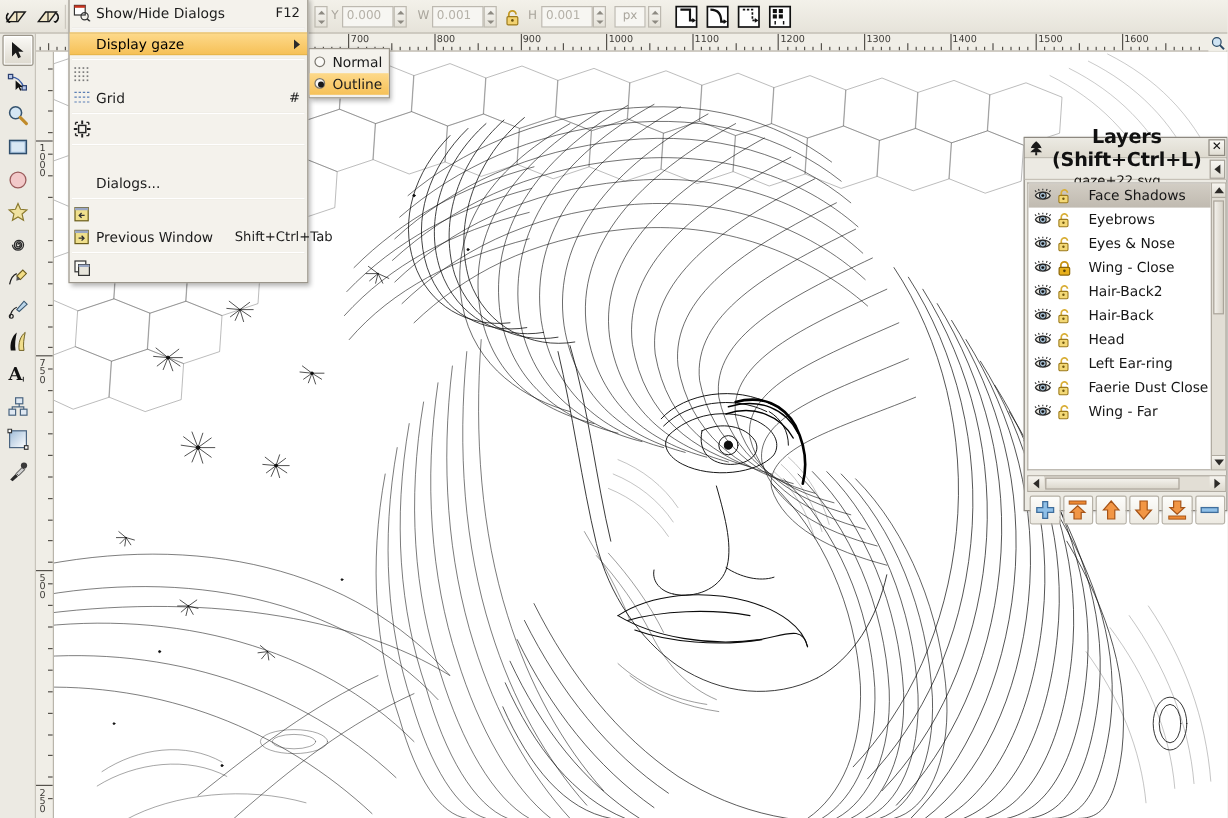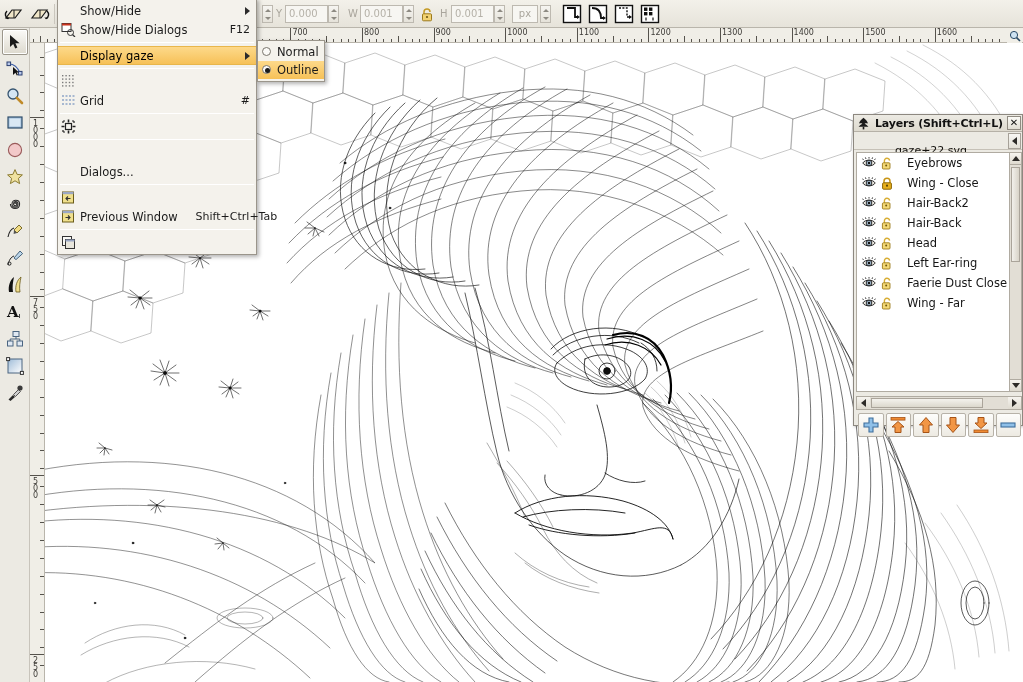--- a/index.html
+++ b/index.html
@@ -141,21 +141,21 @@
     position: absolute; left: 853px; top: 114px; width: 170px; height: 312px;
     background: #eceae3; border: 1px solid #8d8880;
     box-shadow: 1px 1px 3px rgba(0,0,0,0.25); z-index: 40;
   }
   #layers-title {
     display: flex; align-items: center; height: 17px;
     background: linear-gradient(#eceae3,#dedacf);
     border-bottom: 1px solid #b6b1a7; padding: 0 1px;
   }
   #layers-title .ttl {
-    flex: 1; font-size: 11px; font-weight: bold; color: #111;
+    flex: 1; font-size: 16px; font-weight: bold; color: #111;
     text-align: center; letter-spacing: -0.2px;
   }
   .titlebtn {
     width: 14px; height: 14px; border: 1px solid #908b82;
     background: linear-gradient(#fbfaf6,#e1ded4);
     display:flex; align-items:center; justify-content:center;
     font-size: 10px; font-weight: bold; color:#111; line-height: 1;
   }
   #layers-doc {
     display:flex; align-items:center; height: 18px;
@@ -901,24 +901,20 @@
         <rect x="9" y="3.5" width="3.4" height="3.4" fill="#111"></rect>
         <rect x="4" y="8" width="3.4" height="3.4" fill="#111"></rect>
         <rect x="9" y="8" width="3.4" height="3.4" fill="#111"></rect>
         <path d="M6 13.5 L6 16.5 M13 13.5 L13 16.5" stroke="#111" stroke-width="1.2"></path>
       </svg>
     </div>
   </div>
 
   <div id="menu">
 
-    <div class="mi">
-      <span>Show/Hide</span>
-      <span class="arrow"></span>
-    </div>
 
     <div class="mi">
       <span class="ico">
         <svg width="15" height="15" viewBox="0 0 15 15">
           <rect x="1" y="1.5" width="9" height="8" fill="#fff" stroke="#333" stroke-width="1"></rect>
           <rect x="1" y="1.5" width="9" height="2" fill="#c9341f"></rect>
           <circle cx="9.5" cy="10.5" r="3" fill="none" stroke="#333" stroke-width="1"></circle>
           <line x1="11.6" y1="12.6" x2="14" y2="15" stroke="#333" stroke-width="1.3"></line>
         </svg>
       </span>
@@ -1062,37 +1058,73 @@
 
     <div id="layers-doc">
       <span class="dname">gaze+22.svg</span>
       <span class="dbtn">
           <span class="tri-l"></span>
         </span>
     </div>
 
     <div id="layers-list-wrap">
       <div id="layers-list">
+          <div class="lrow sel">
+            <span class="eyecell">
+              <svg width="14" height="12" viewBox="0 0 14 12">
+      <path d="M0.8 6 C 3 2.2, 11 2.2, 13.2 6 C 11 9.8, 3 9.8, 0.8 6 Z" fill="#e9e7e0" stroke="#2c2c2c" stroke-width="1"></path>
+      <circle cx="7" cy="6" r="2.8" fill="#9fb8cc" stroke="#1f1f1f" stroke-width="0.9"></circle>
+      <circle cx="7" cy="6" r="1.2" fill="#101010"></circle>
+      <path d="M1.6 3 L0.4 1.6 M4 2 L3.4 0.4 M7 1.6 L7 0 M10 2 L10.6 0.4 M12.4 3 L13.6 1.6" stroke="#2c2c2c" stroke-width="0.9"></path>
+    </svg>
+            </span>
+            <span class="lockcell">
+              <svg width="12" height="13" viewBox="0 0 12 13">
+      <path d="M3.4 6 V4 a2.6 2.6 0 0 1 5.2 -0.4" fill="none" stroke="#d9ae36" stroke-width="1.4"></path>
+      <rect x="1.4" y="5.8" width="7.6" height="6.2" rx="1" fill="#f3d876" stroke="#9c7a1c" stroke-width="0.9"></rect>
+      <circle cx="5.2" cy="8.6" r="1" fill="#70580f"></circle>
+    </svg>
+            </span>
+            <span class="lbl">Face Shadows</span>
+          </div>
           <div class="lrow">
             <span class="eyecell">
               <svg width="14" height="12" viewBox="0 0 14 12">
       <path d="M0.8 6 C 3 2.2, 11 2.2, 13.2 6 C 11 9.8, 3 9.8, 0.8 6 Z" fill="#e9e7e0" stroke="#2c2c2c" stroke-width="1"></path>
       <circle cx="7" cy="6" r="2.8" fill="#9fb8cc" stroke="#1f1f1f" stroke-width="0.9"></circle>
       <circle cx="7" cy="6" r="1.2" fill="#101010"></circle>
       <path d="M1.6 3 L0.4 1.6 M4 2 L3.4 0.4 M7 1.6 L7 0 M10 2 L10.6 0.4 M12.4 3 L13.6 1.6" stroke="#2c2c2c" stroke-width="0.9"></path>
     </svg>
             </span>
             <span class="lockcell">
               <svg width="12" height="13" viewBox="0 0 12 13">
       <path d="M3.4 6 V4 a2.6 2.6 0 0 1 5.2 -0.4" fill="none" stroke="#d9ae36" stroke-width="1.4"></path>
       <rect x="1.4" y="5.8" width="7.6" height="6.2" rx="1" fill="#f3d876" stroke="#9c7a1c" stroke-width="0.9"></rect>
       <circle cx="5.2" cy="8.6" r="1" fill="#70580f"></circle>
     </svg>
             </span>
             <span class="lbl">Eyebrows</span>
+          </div>
+          <div class="lrow">
+            <span class="eyecell">
+              <svg width="14" height="12" viewBox="0 0 14 12">
+      <path d="M0.8 6 C 3 2.2, 11 2.2, 13.2 6 C 11 9.8, 3 9.8, 0.8 6 Z" fill="#e9e7e0" stroke="#2c2c2c" stroke-width="1"></path>
+      <circle cx="7" cy="6" r="2.8" fill="#9fb8cc" stroke="#1f1f1f" stroke-width="0.9"></circle>
+      <circle cx="7" cy="6" r="1.2" fill="#101010"></circle>
+      <path d="M1.6 3 L0.4 1.6 M4 2 L3.4 0.4 M7 1.6 L7 0 M10 2 L10.6 0.4 M12.4 3 L13.6 1.6" stroke="#2c2c2c" stroke-width="0.9"></path>
+    </svg>
+            </span>
+            <span class="lockcell">
+              <svg width="12" height="13" viewBox="0 0 12 13">
+      <path d="M3.4 6 V4 a2.6 2.6 0 0 1 5.2 -0.4" fill="none" stroke="#d9ae36" stroke-width="1.4"></path>
+      <rect x="1.4" y="5.8" width="7.6" height="6.2" rx="1" fill="#f3d876" stroke="#9c7a1c" stroke-width="0.9"></rect>
+      <circle cx="5.2" cy="8.6" r="1" fill="#70580f"></circle>
+    </svg>
+            </span>
+            <span class="lbl">Eyes &amp; Nose</span>
           </div>
           <div class="lrow">
             <span class="eyecell">
               <svg width="14" height="12" viewBox="0 0 14 12">
       <path d="M0.8 6 C 3 2.2, 11 2.2, 13.2 6 C 11 9.8, 3 9.8, 0.8 6 Z" fill="#e9e7e0" stroke="#2c2c2c" stroke-width="1"></path>
       <circle cx="7" cy="6" r="2.8" fill="#9fb8cc" stroke="#1f1f1f" stroke-width="0.9"></circle>
       <circle cx="7" cy="6" r="1.2" fill="#101010"></circle>
       <path d="M1.6 3 L0.4 1.6 M4 2 L3.4 0.4 M7 1.6 L7 0 M10 2 L10.6 0.4 M12.4 3 L13.6 1.6" stroke="#2c2c2c" stroke-width="0.9"></path>
     </svg>
             </span>

